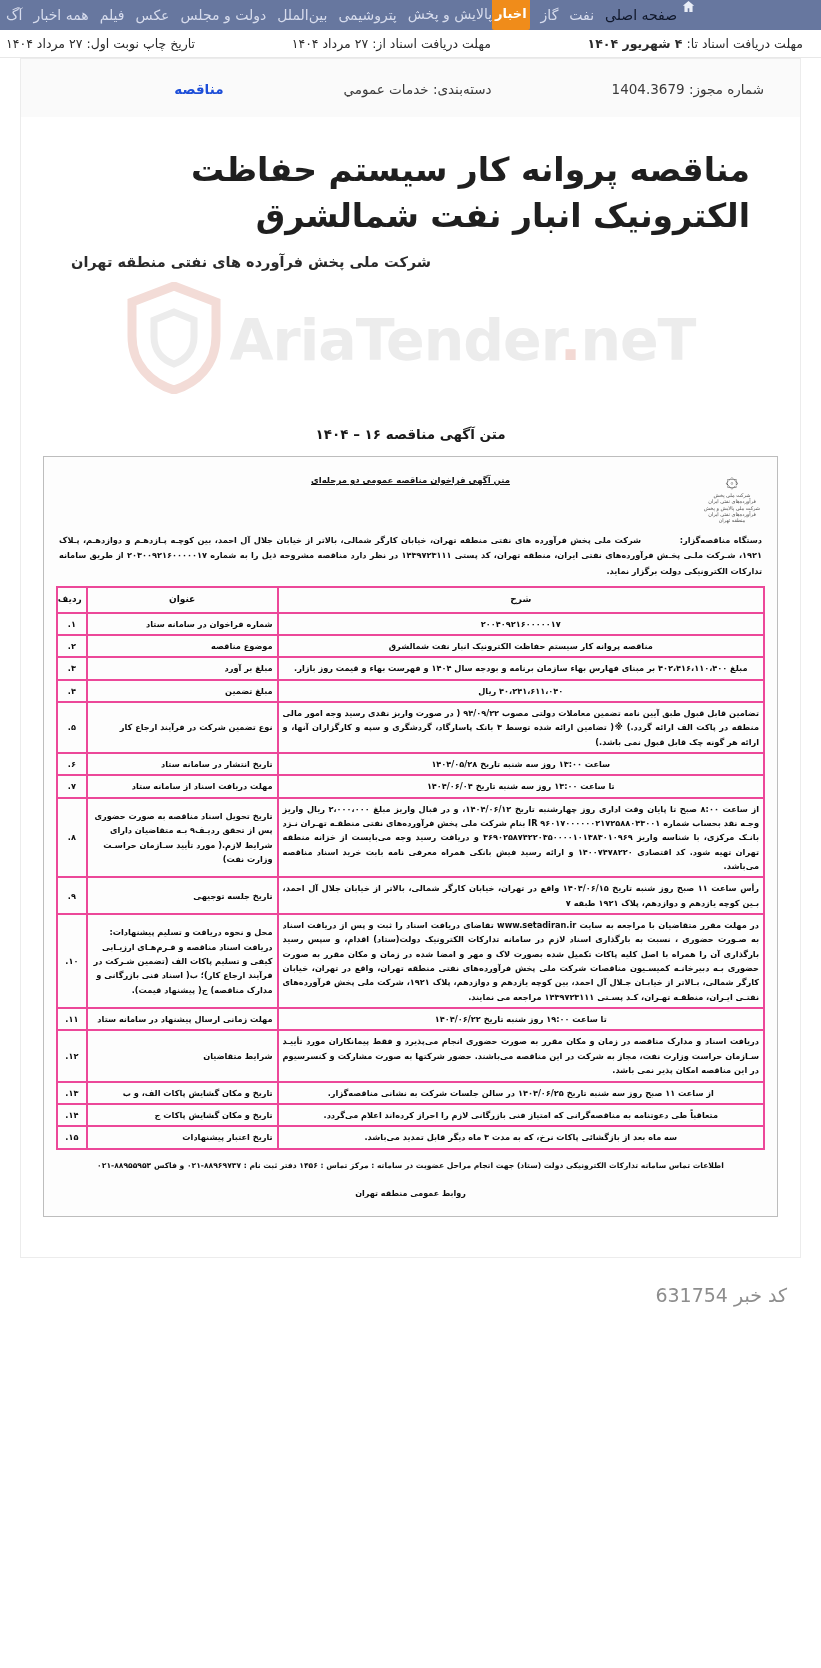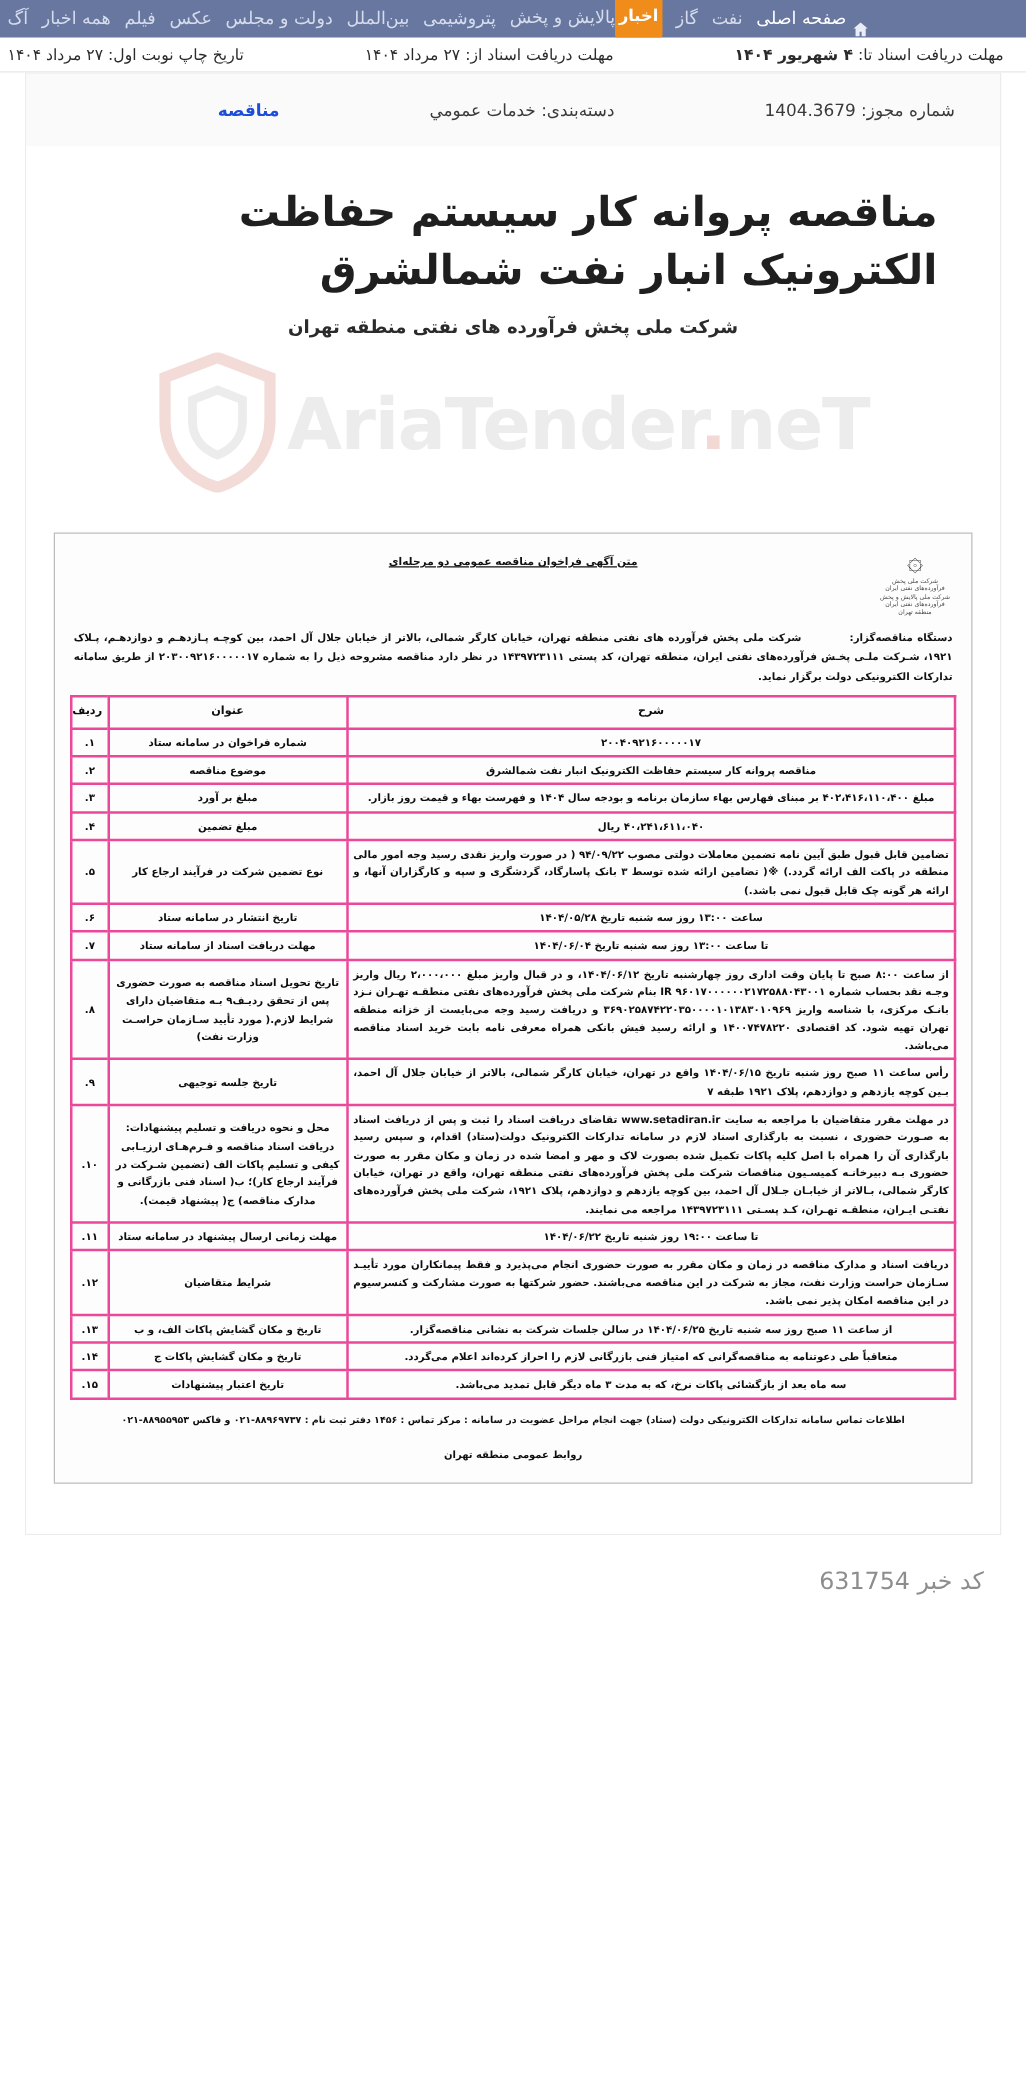--- a/index.html
+++ b/index.html
@@ -30,23 +30,23 @@
     direction: rtl;
   }
   .nav-item {
     color: #d7dced;
     font-size: 14px;
     line-height: 30px;
     cursor: pointer;
   }
   .nav-item.home {
     display: flex;
-    align-items: flex-end;
+    align-items: flex-start;
     gap: 5px;
-    color: #ffffff;
+    color: #0f172a;
   }
   .home-icon {
     display: inline-block;
     width: 13px; height: 13px;
     position: relative;
     flex: 0 0 auto;
   }
   .home-icon svg { display: block; }
   .nav-logo {
     display: inline-block;
@@ -110,21 +110,21 @@
     font-weight: bold;
     color: #1f1f1f;
     text-align: right;
     letter-spacing: -0.2px;
   }
   .subtitle {
     margin: 16px 0 0 0;
     font-size: 14.5px;
     font-weight: bold;
     color: #2b2b2b;
-    text-align: center;
+    text-align: left;
   }
 
   
   .watermark-zone {
     position: relative;
     background: #ffffff;
     height: 150px;
     overflow: hidden;
   }
   .watermark {
@@ -214,21 +214,21 @@
   table.tender-table th,
   table.tender-table td {
     border: 2px solid #ec4899;
     padding: 3px 4px;
     vertical-align: middle;
     line-height: 1.75;
     font-weight: bold;
   }
   table.tender-table th { text-align: center; font-size: 9px; padding: 4px; }
   .col-num   { width: 4.2%; text-align: center; }
-  .col-title { width: 27%;  text-align: center; }
+  .col-title { width: 27%;  text-align: right; }
   .col-desc  { width: 68.8%; text-align: right; }
   td.col-desc.ctr { text-align: center; }
   td.col-desc.jst { text-align: justify; }
 
   .scan-foot {
     font-size: 7.6px;
     line-height: 1.95;
     color: #0f0f0f;
     text-align: center;
     padding: 9px 6px 0 6px;
@@ -310,20 +310,21 @@
           <path d="M48 4 6 20v34c0 29 19 47 42 54 23-7 42-25 42-54V20z" fill="none" stroke="#f3dcd7" stroke-width="9"></path>
           <path d="M48 30 28 38v17c0 14 9 23 20 27 11-4 20-13 20-27V38z" fill="none" stroke="#ececec" stroke-width="7"></path>
         </svg>
       </span>
       <span class="wm-text"><span>AriaTender</span><span class="dot">.</span><span class="net">neT</span></span>
     </div>
   </div>
 
   <div class="doc-area">
 
+    <div class="doc-heading">متن آگهی مناقصه ۱۶ – ۱۴۰۴</div>
 
     <div class="scan">
 
       <div class="scan-top">
         <div class="emblem">
           <span class="glyph">۞</span>
           <span class="ln">شرکت ملی پخش فرآورده‌های نفتی ایران</span>
           <span class="ln">شرکت ملی پالایش و پخش فرآورده‌های نفتی ایران</span>
           <span class="ln">منطقه تهران</span>
         </div>

